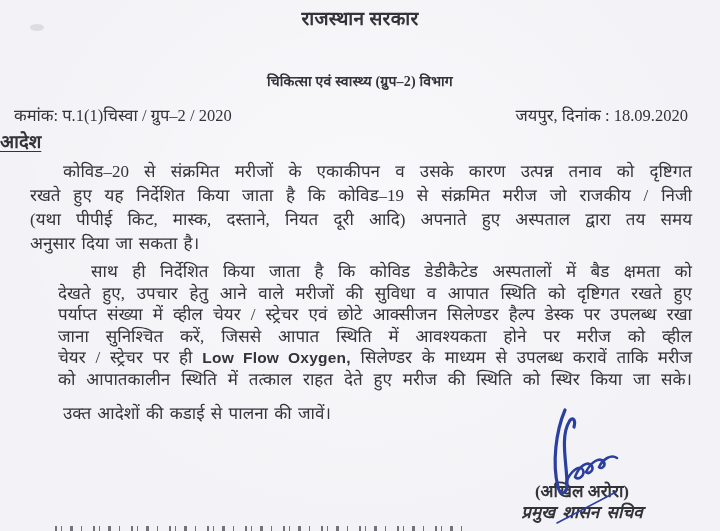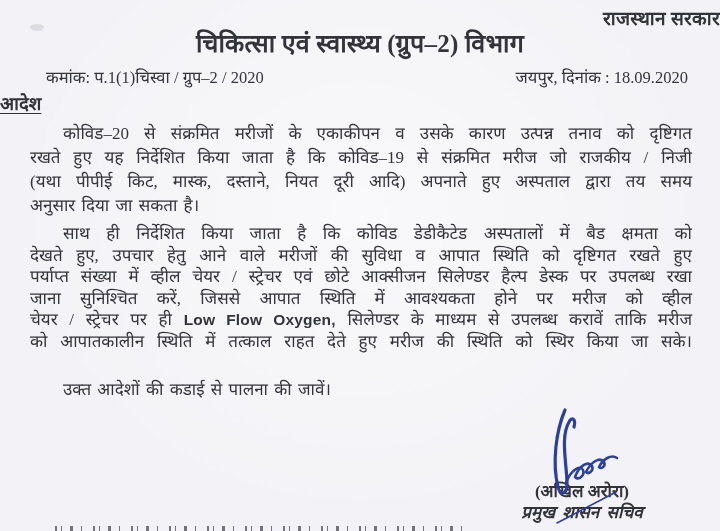--- a/index.html
+++ b/index.html
@@ -13,53 +13,53 @@
     overflow: hidden;
     background:
       radial-gradient(ellipse at 50% 40%, rgba(255,255,255,0.5), rgba(0,0,0,0) 70%),
       var(--paper-bg, #f3f3f7);
     color: var(--ink, #33333a);
     font-family: "Liberation Serif", "DejaVu Sans", serif;
   }
 
   .header { text-align: center; padding-top: 7px; }
   .h1 {
-    font-size: 19px; font-weight: bold; line-height: 24px; letter-spacing: 0.3px; text-align: right;
+    font-size: 19px; font-weight: bold; line-height: 24px; letter-spacing: 0.3px;
   }
   .h2 {
-    font-size: 25px; font-weight: bold; line-height: 25px; letter-spacing: 0.2px;
+    font-size: 14px; font-weight: bold; line-height: 25px; letter-spacing: 0.2px; margin-top: 38px;
   }
 
   .refrow {
     display: flex; justify-content: space-between; align-items: baseline;
-    padding: 11px 32px 0 46px;
+    padding: 11px 32px 0 14px;
     font-size: 16.5px; line-height: 22px;
   }
 
   .order-title-wrap { text-align: left; margin-top: 1px; height: 24px; }
   .order-title {
     font-size: 18.5px; font-weight: bold;
     text-decoration: underline; text-underline-offset: 3px;
   }
 
   .para { margin: 8px 28px 0 30px; font-size: 17px; word-spacing: 2px; }
   .para1 .line { line-height: 24px; }
   .para2 { margin-top: 5px; }
-  .para2 .line { line-height: 21.6px; }
+  .para2 .line { line-height: 21.6px; margin-left: 28px; }
   .just { text-align: justify; text-align-last: justify; }
   .indent { padding-left: 33px; }
 
   .latin {
     font-family: "Liberation Sans", sans-serif;
     font-weight: 600; font-size: 15.5px; letter-spacing: 0.2px;
     word-spacing: 1px;
   }
 
   .closing {
-    margin: 25px 28px 0 30px; padding-left: 33px;
+    margin: 11px 28px 0 30px; padding-left: 33px;
     font-size: 17px; line-height: 24px; word-spacing: 2px;
   }
 
   .signature-svg {
     position: absolute; left: 523px; top: 403px;
     width: 112px; height: 122px; z-index: 2;
   }
   .signature-svg path {
     fill: none;
     stroke: var(--sig, #2b3f9e);

